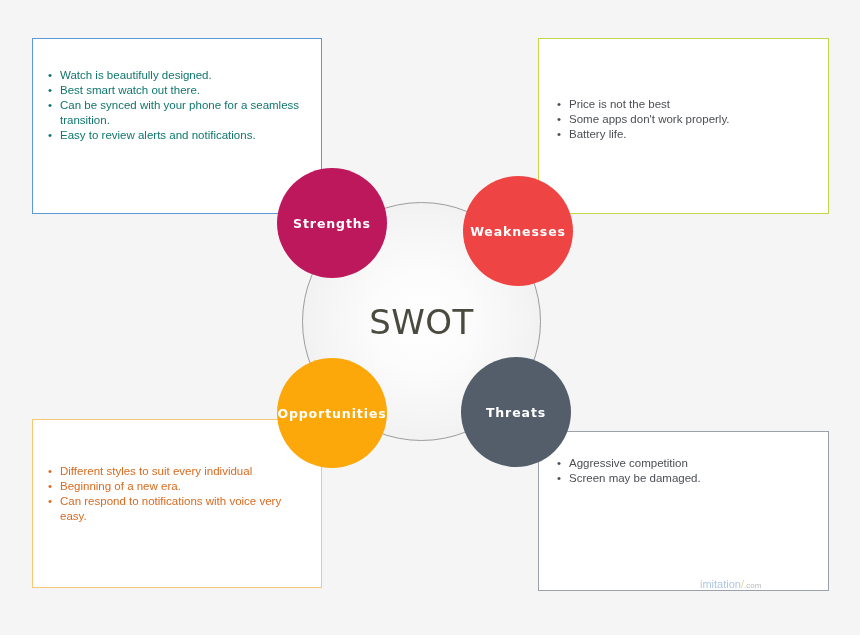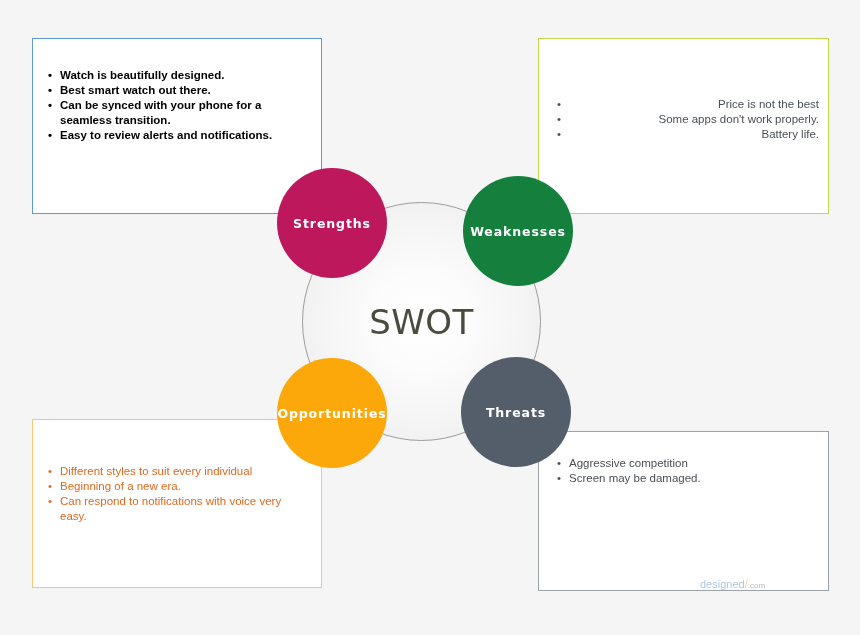--- a/index.html
+++ b/index.html
@@ -78,21 +78,20 @@
     position: absolute;
     left: 48px;  top: 68px;
     width: 260px;
     color: #5b9bd5;
   }
   #list-weaknesses {
     position: absolute;
     left: 557px; top: 97px;
     width: 262px;
     color: #5a6a20;
-    text-align: right;
   }
   #list-opportunities {
     position: absolute;
     left: 48px;  top: 464px;
     width: 254px;
     color: #d96a1f;
   }
   #list-threats {
     position: absolute;
     left: 557px; top: 456px;
@@ -191,21 +190,21 @@
 </head>
 <body>
 
 <div id="canvas" style="background: rgb(245, 245, 245);">
 
   <div class="quad-box" id="box-strengths" style="border-color: rgb(91, 155, 213);"></div>
   <div class="quad-box" id="box-weaknesses" style="border-color: rgb(196, 214, 74);"></div>
   <div class="quad-box" id="box-opportunities" style="border-color: rgb(247, 200, 115);"></div>
   <div class="quad-box" id="box-threats" style="border-color: rgb(154, 162, 171);"></div>
 
-  <ul class="quad-list" id="list-strengths" style="color: #000000; font-weight: bold;">
+  <ul class="quad-list" id="list-strengths" style="color: #0f766e;">
       <li>Watch is beautifully designed.</li>
       <li>Best smart watch out there.</li>
       <li>Can be synced with your phone for a seamless transition.</li>
       <li>Easy to review alerts and notifications.</li>
     </ul>
 
   <ul class="quad-list" id="list-weaknesses" style="color: rgb(74, 79, 85);">
       <li>Price is not the best</li>
       <li>Some apps don't work properly.</li>
       <li>Battery life.</li>
@@ -223,29 +222,29 @@
     </ul>
 
   <div id="hub">
     <span id="hub-label">SWOT</span>
   </div>
 
   <div class="petal" id="petal-strengths" style="background: #be185d;">
     <span>Strengths</span>
   </div>
 
-  <div class="petal" id="petal-weaknesses" style="background: #15803d;">
+  <div class="petal" id="petal-weaknesses" style="background: #ef4444;">
     <span>Weaknesses</span>
   </div>
 
   <div class="petal" id="petal-opportunities" style="background: rgb(252, 168, 11);">
     <span>Opportunities</span>
   </div>
 
   <div class="petal" id="petal-threats" style="background: rgb(84, 94, 107);">
     <span>Threats</span>
   </div>
 
   <div id="watermark">
-    <span class="wm-word">designed</span><span class="wm-accent">/</span><span class="wm-tld">.com</span>
+    <span class="wm-word">imitation</span><span class="wm-accent">/</span><span class="wm-tld">.com</span>
   </div>
 
 </div>
 
 </body></html>

